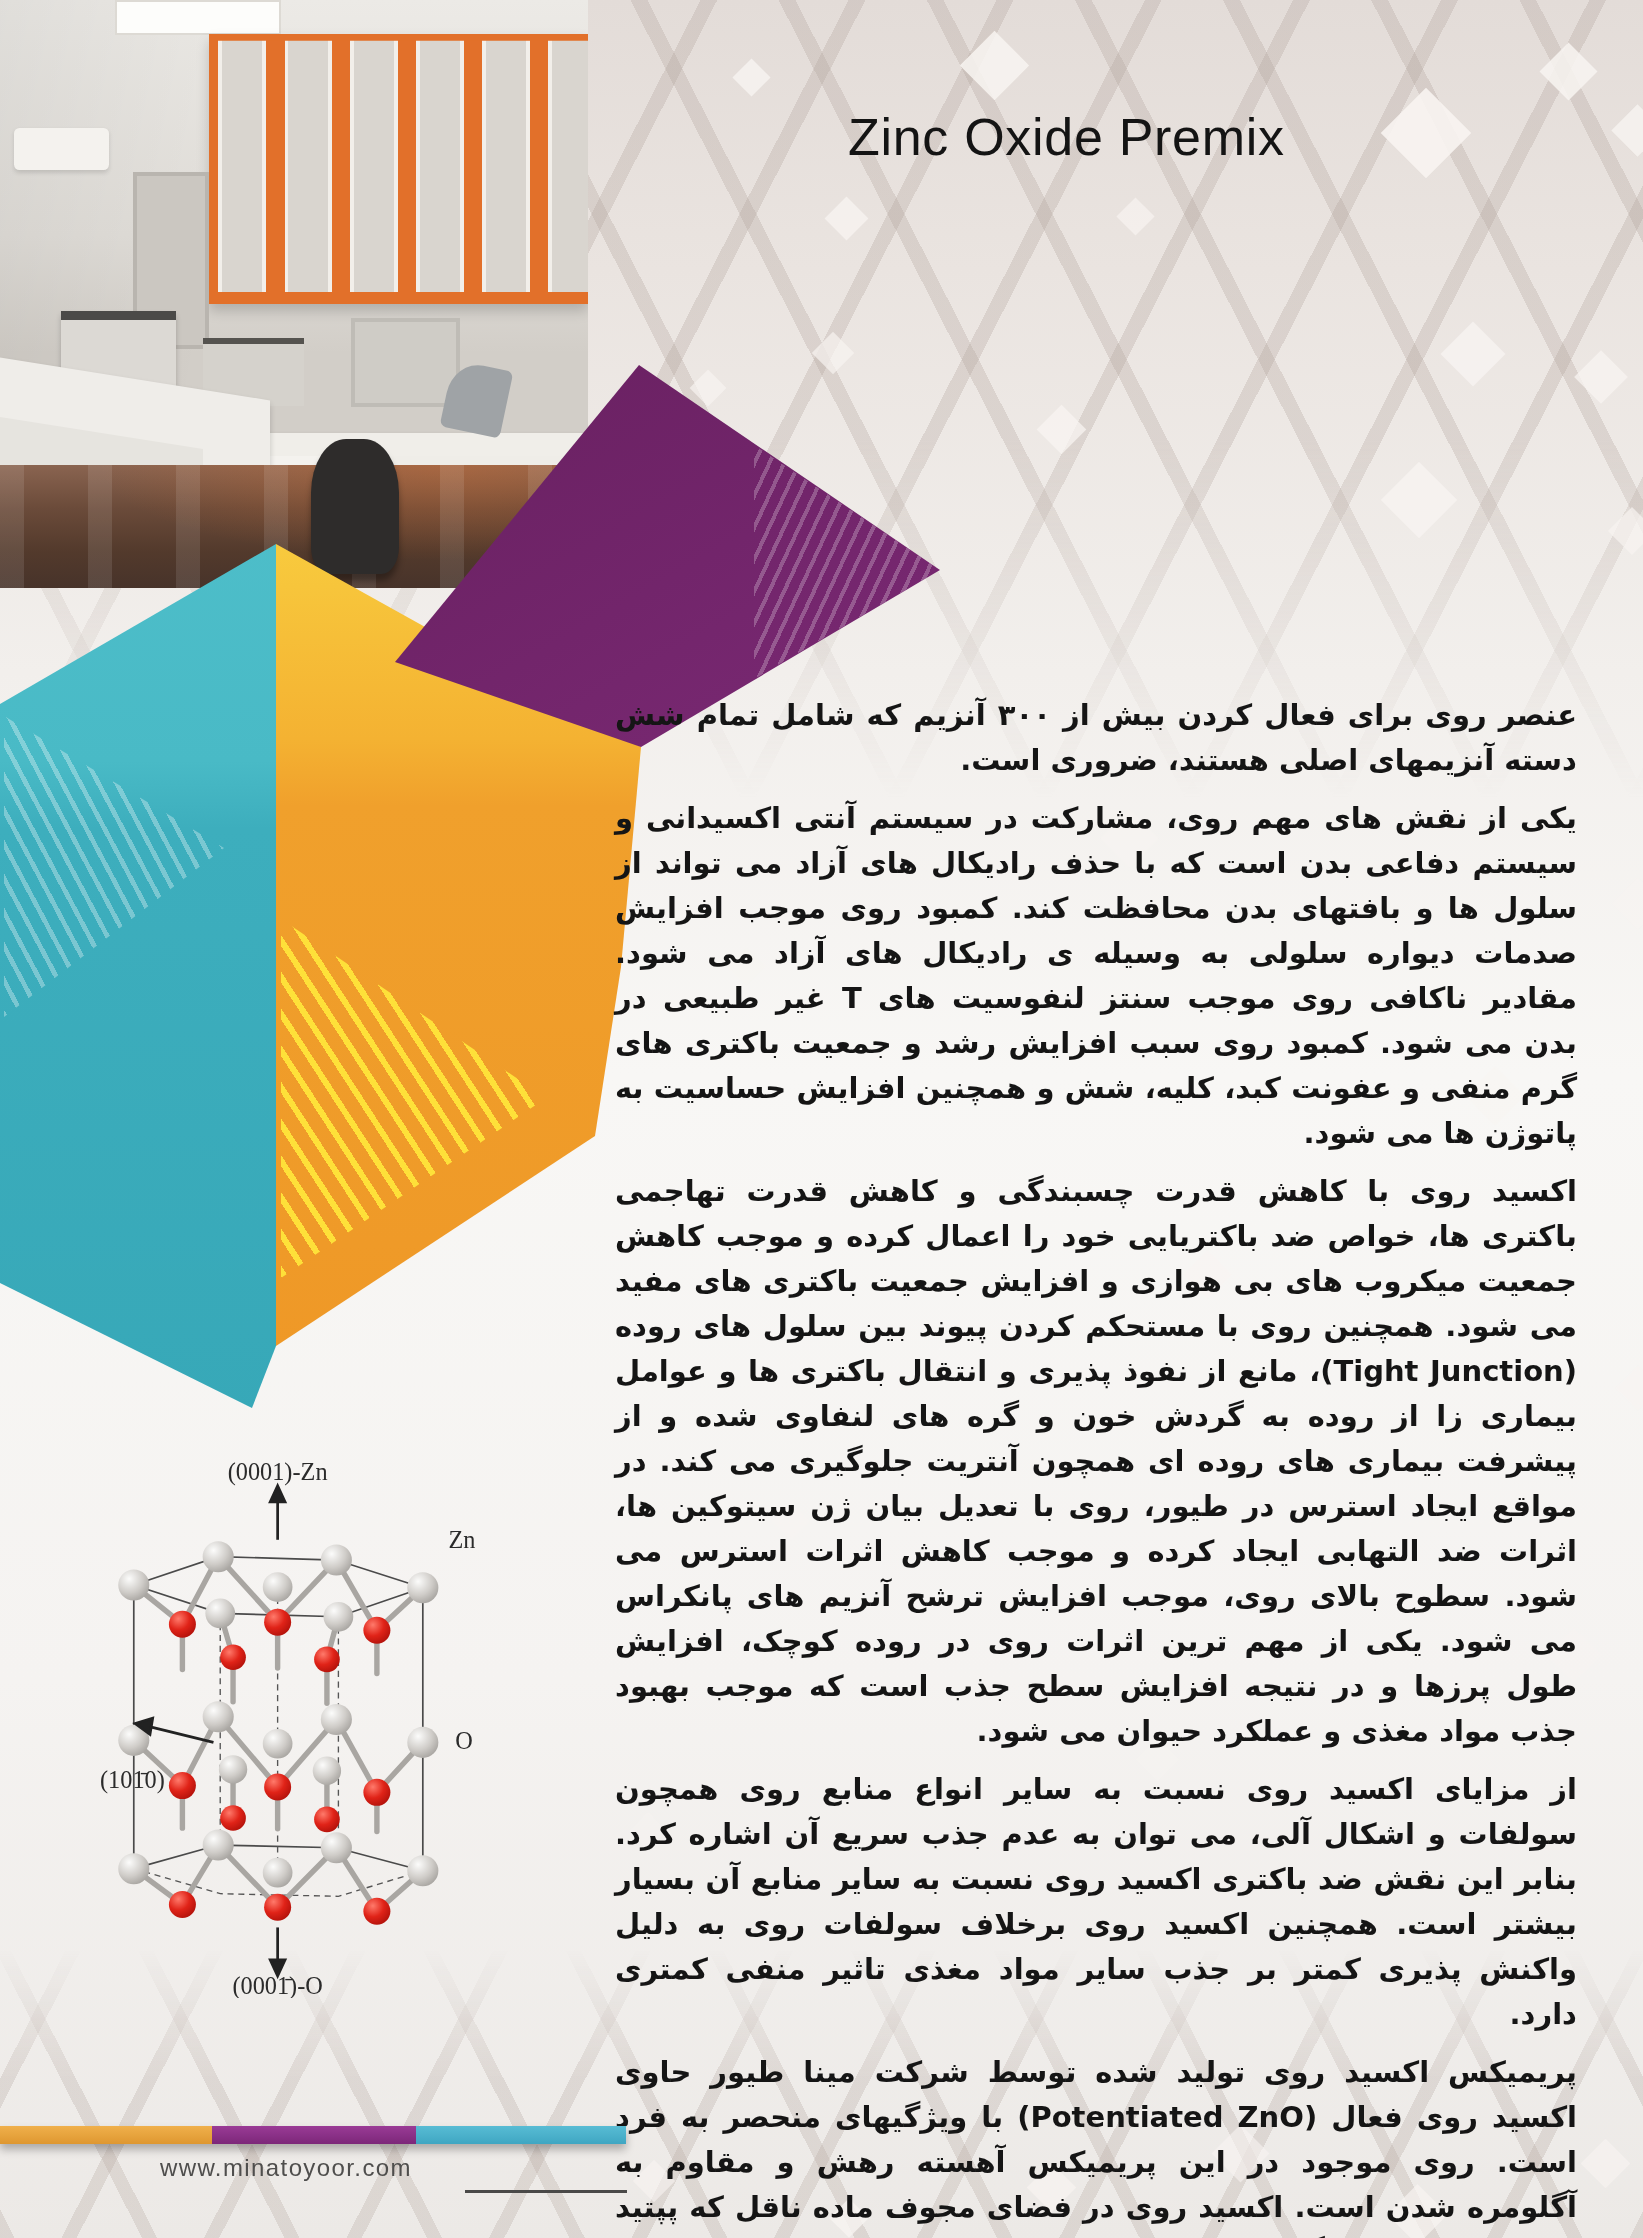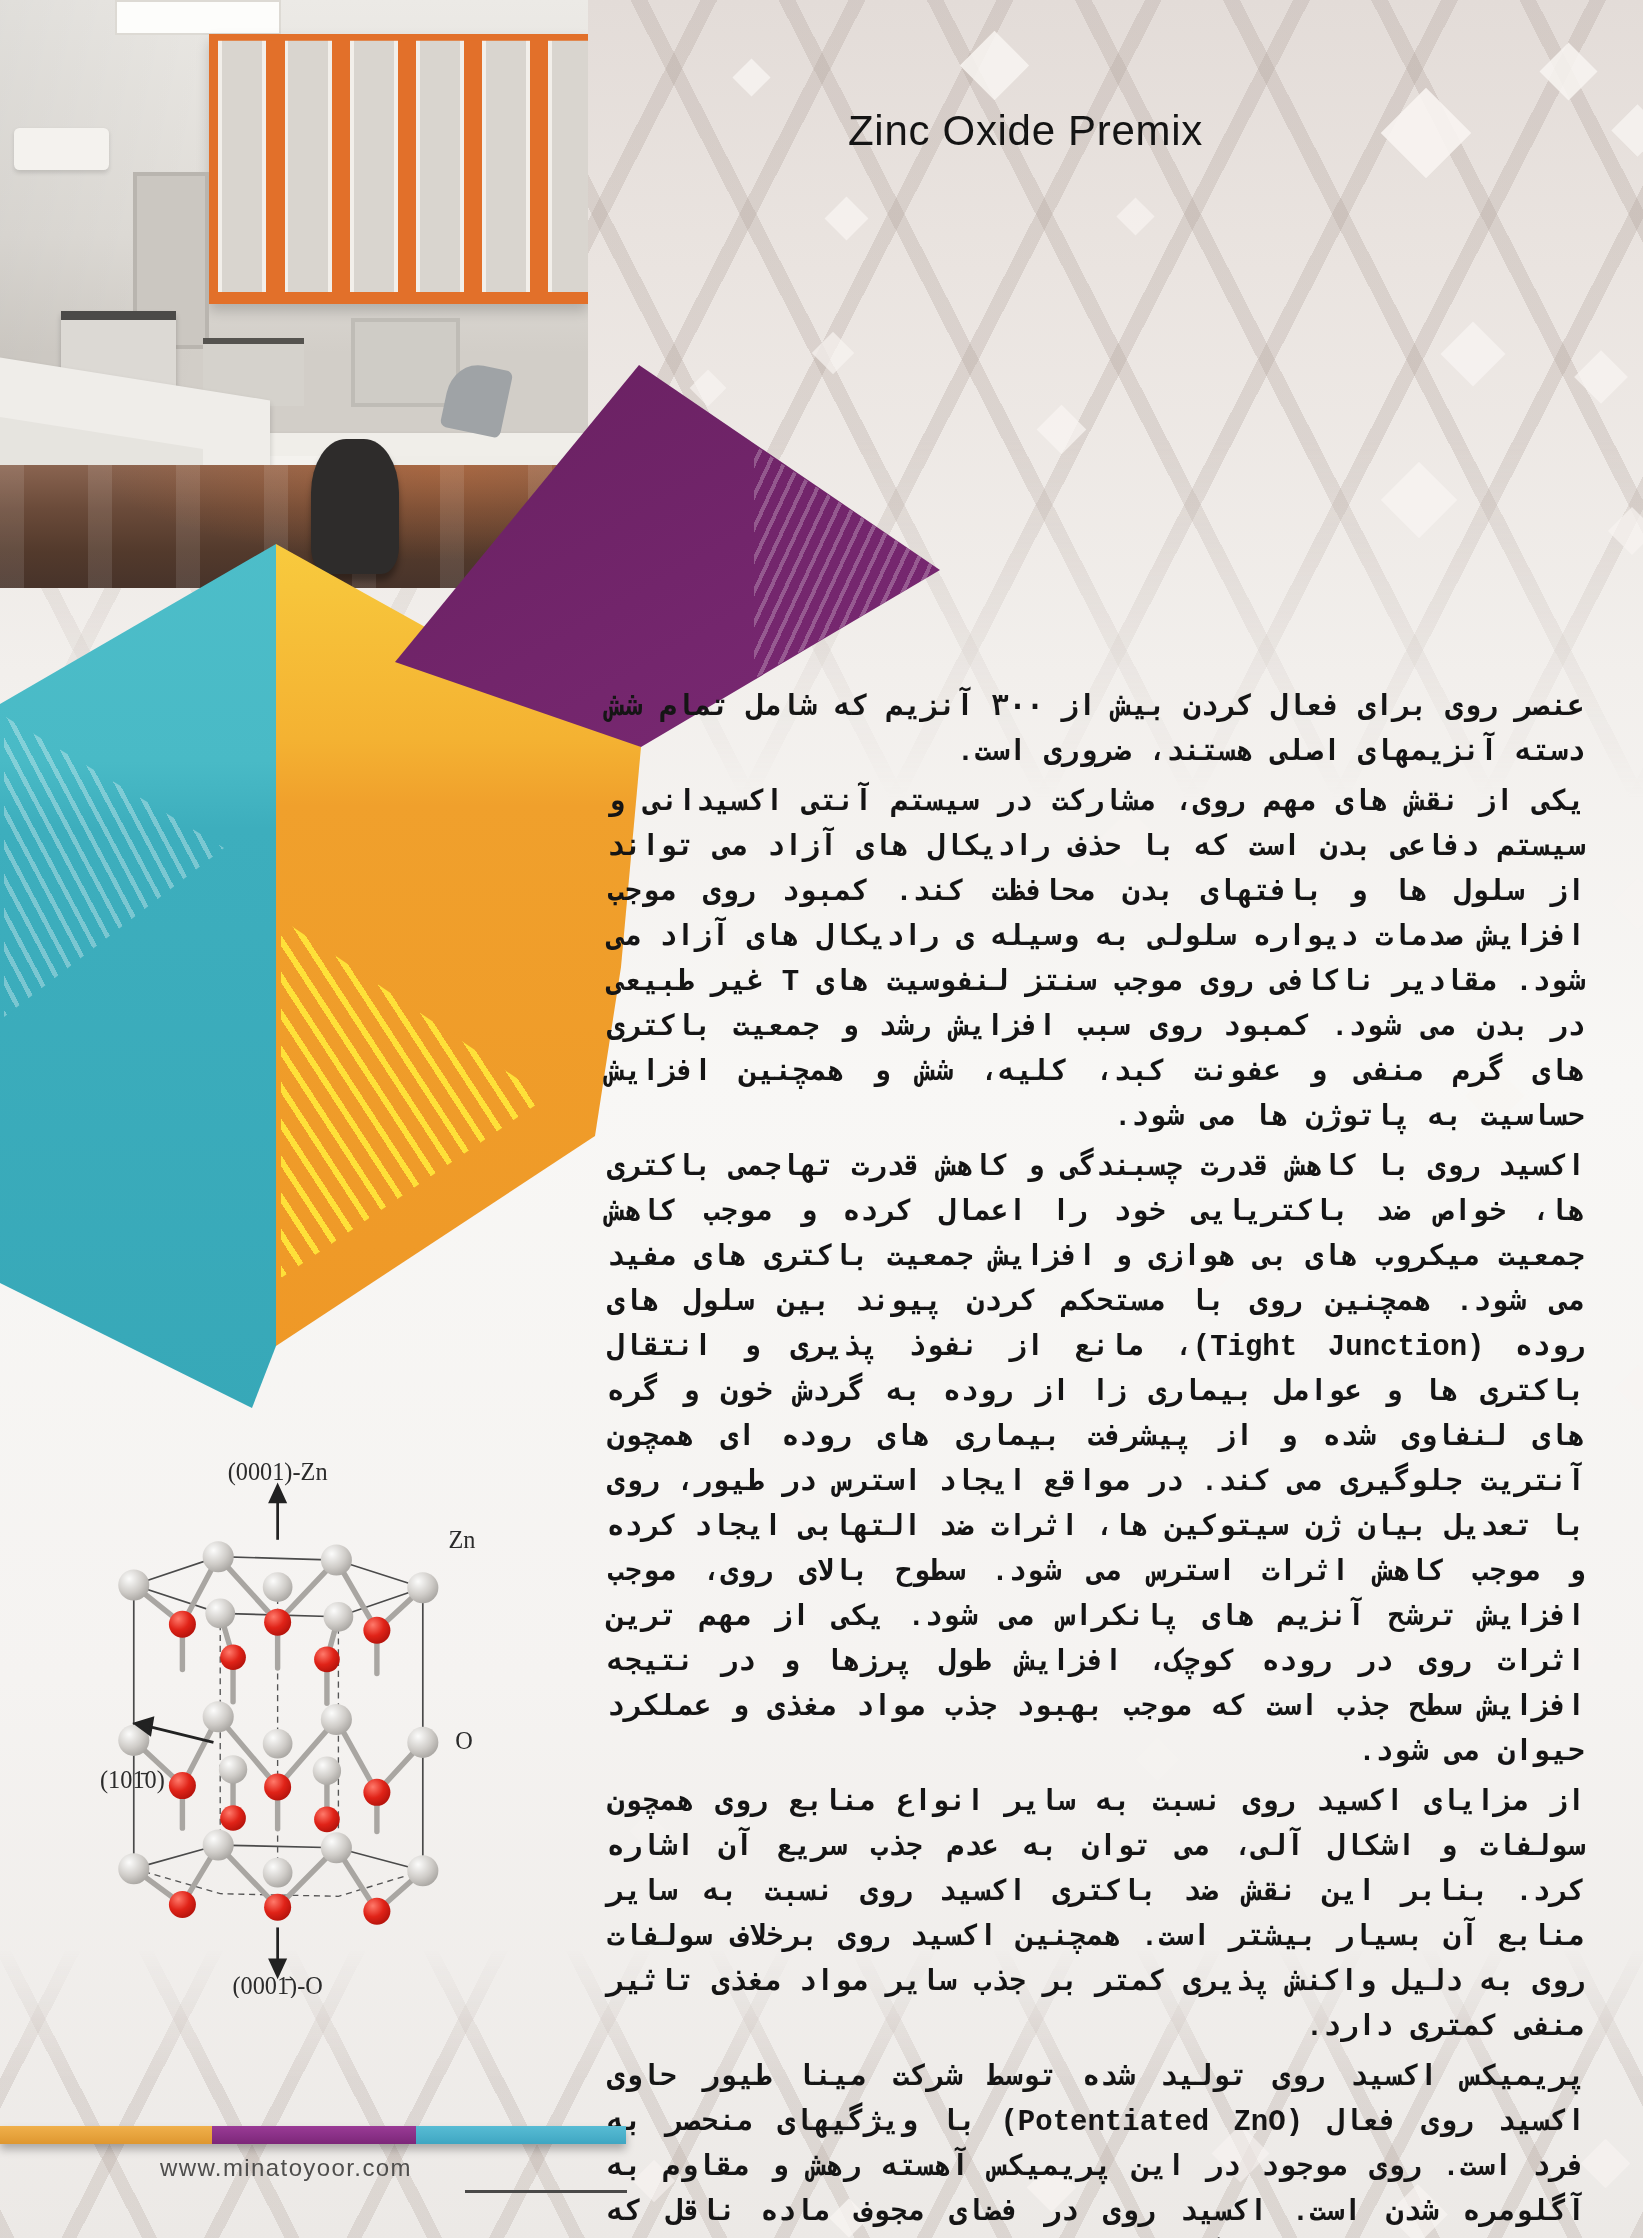--- a/index.html
+++ b/index.html
@@ -76,33 +76,33 @@
     background:linear-gradient(150deg,#682060 18%,#7E2B78 45%,#9A3D95 75%,#A3479D 100%);
     clip-path:polygon(639px 365px,940px 570px,641px 747px,395px 662px);
   }
   .shape-purple-stripes{
     background:repeating-linear-gradient(115deg,rgba(255,255,255,.24) 0 4px,transparent 4px 13.5px);
     clip-path:polygon(754px 445px,940px 570px,754px 679px);
   }
   
   .title-en{
     position:absolute;left:848px;top:107px;
-    font-family:"Liberation Sans",sans-serif;font-size:42px;font-weight:500;
+    font-family:"Liberation Sans",sans-serif;font-size:52px;font-weight:500;
     letter-spacing:0.7px;color:#141414;
   }
   .title-fa{
     position:absolute;right:122px;top:546px;direction:rtl;
     font-size:38px;font-weight:700;color:#1B1B1B;
   }
   .body-text{
     position:absolute;left:602px;right:54px;top:680px;direction:rtl;
     font-size:29px;line-height:45px;font-weight:700;color:#151515;
     text-align:justify;
   }
-  .body-text p{margin:5px;font-family:Liberation Mono, monospace;}
+  .body-text p{margin:13px;}
   
   .figure{position:absolute;left:73px;top:1453px;width:416px;height:545px;}
   .figure svg{width:100%;height:100%;}
   .fig-label{font-family:"Liberation Serif",serif;font-size:36px;fill:#2B2B2B;}
   
   .footer-bar{position:absolute;left:0;top:2126px;width:626px;height:17.6px;display:flex;
     box-shadow:0 5.4px 8px rgba(0,0,0,.28);}
   .footer-bar .seg{height:100%;}
   .seg-orange{width:212px;background:linear-gradient(180deg,#F0B04B,#DE9730);}
   .seg-purple{width:204px;background:linear-gradient(180deg,#9A3B96,#7C2779);}

